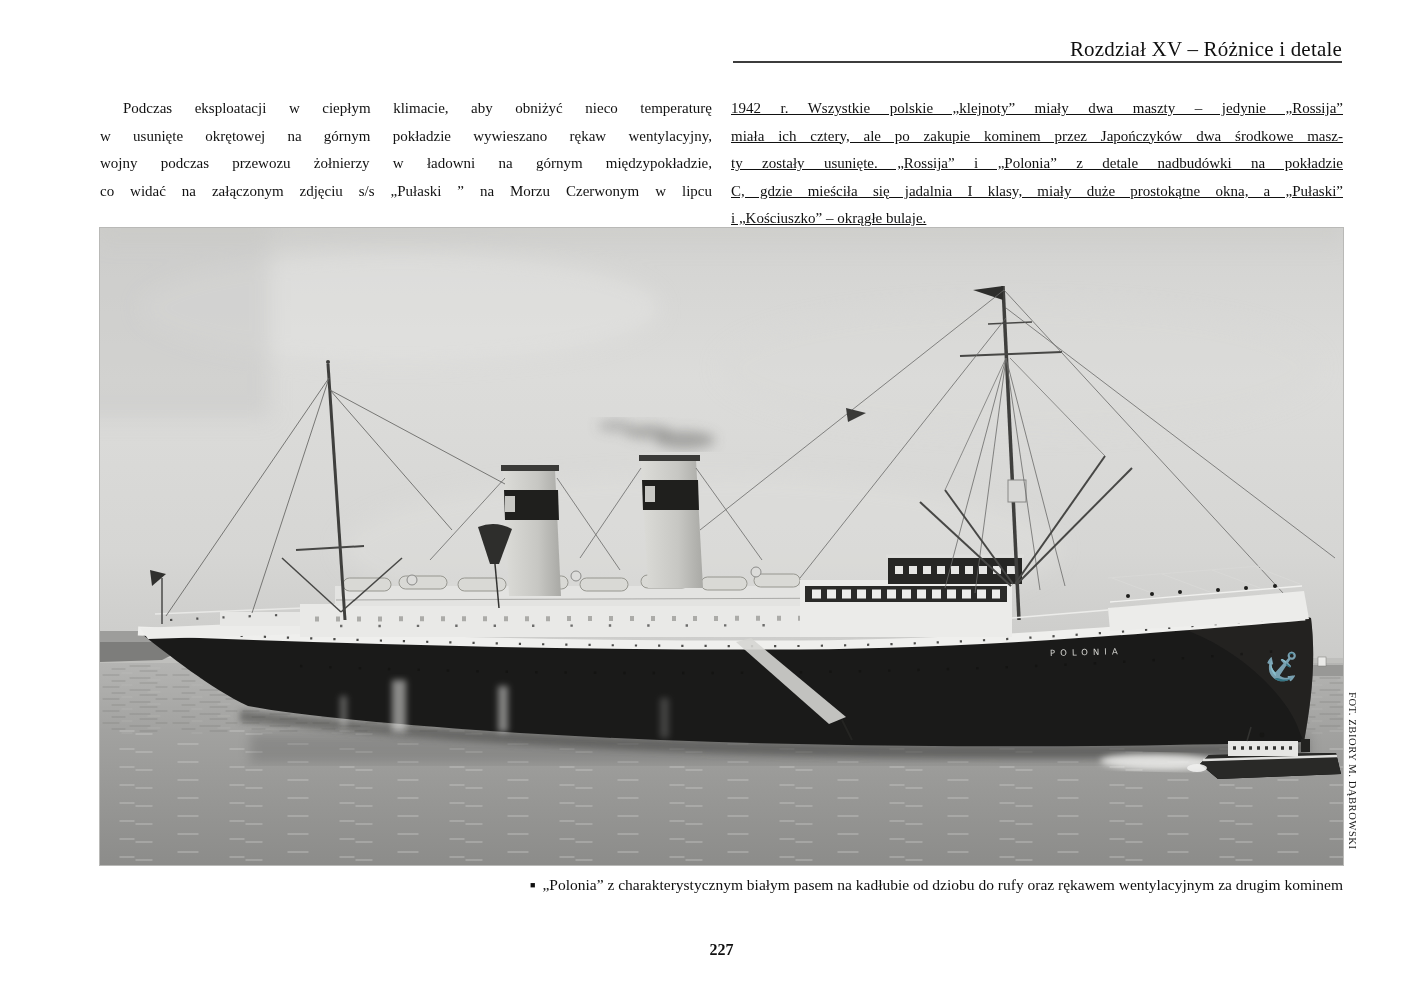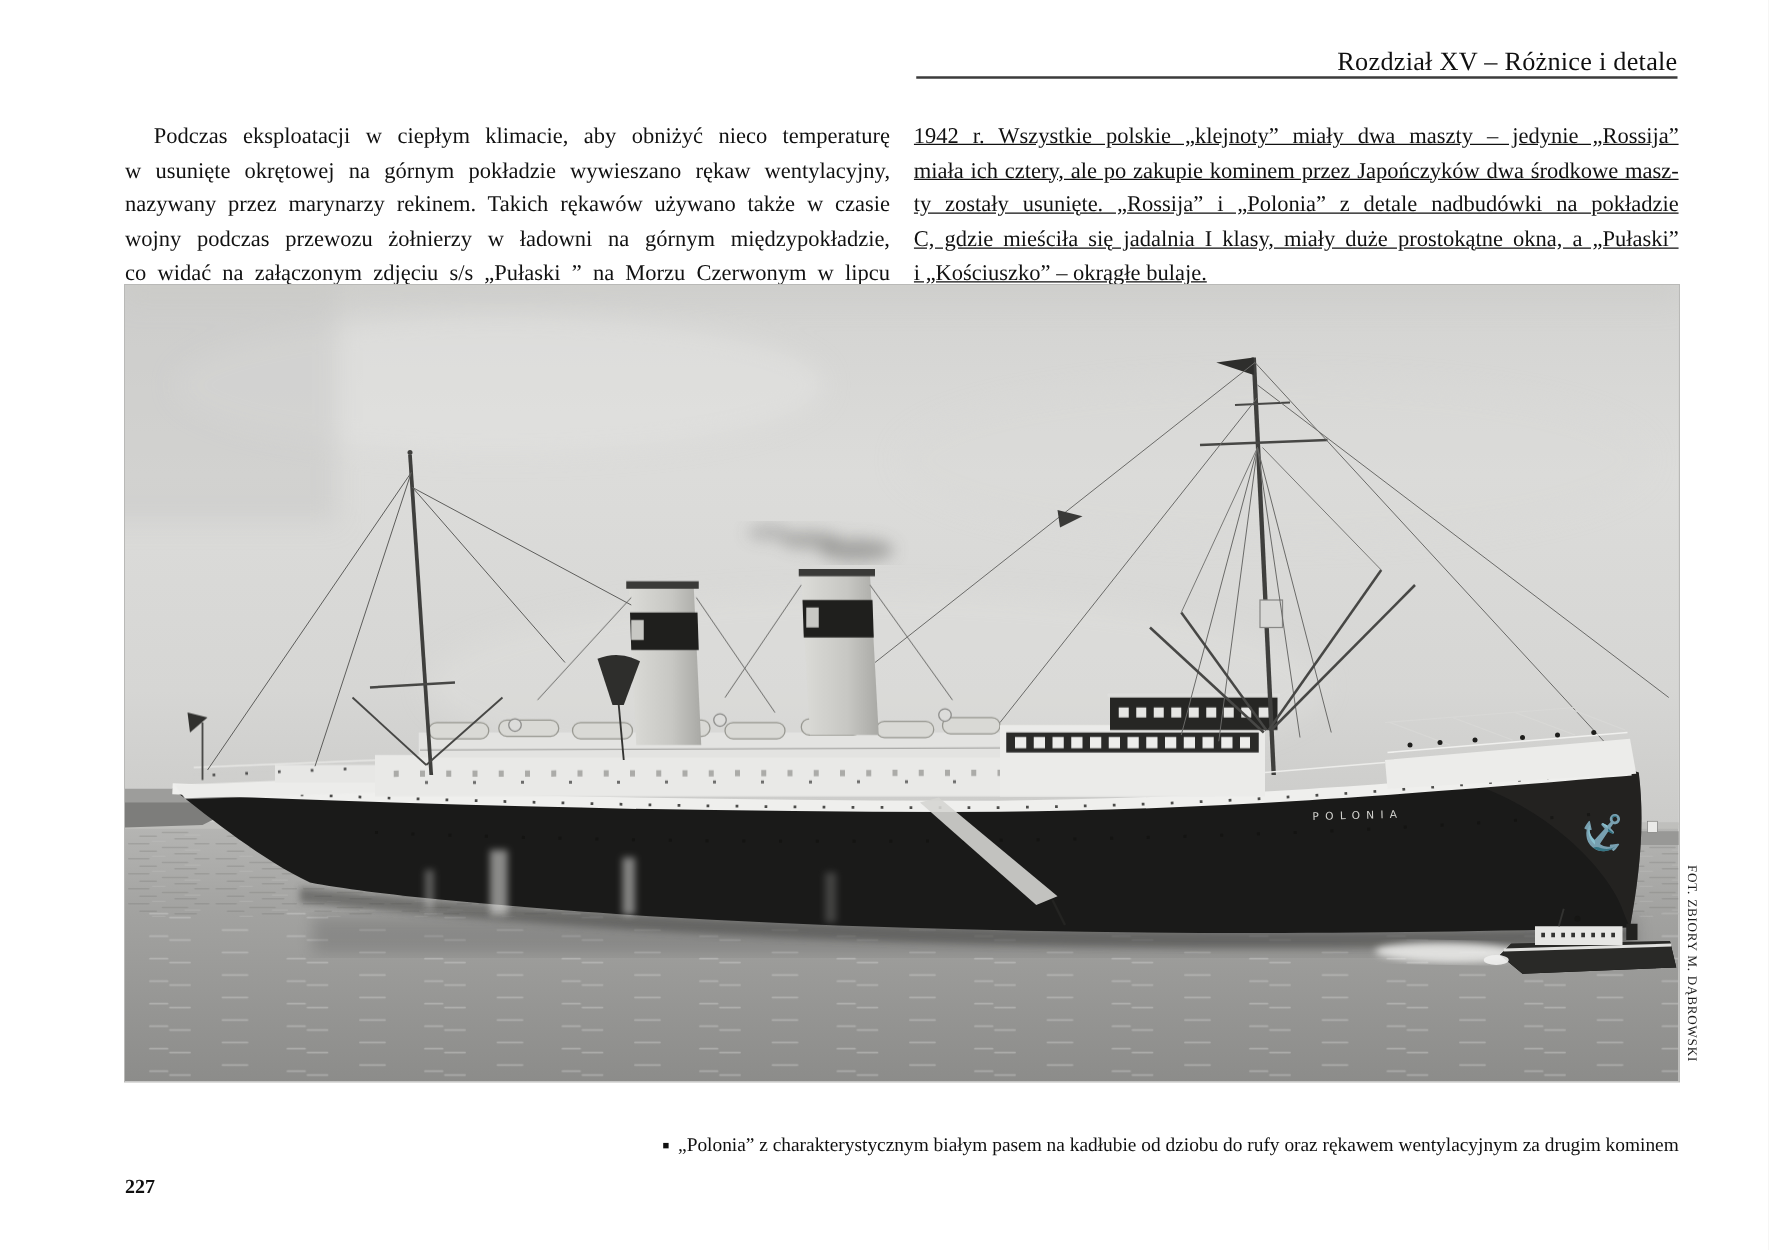--- a/index.html
+++ b/index.html
@@ -8,59 +8,58 @@
     font-family:"Liberation Serif", serif;color:#111;
     -webkit-font-smoothing:antialiased;
   }
   .chapter-title{
     position:absolute;top:37px;left:733px;width:609px;
     text-align:right;font-size:21px;color:#101010;letter-spacing:.2px;
   }
   .chapter-rule{
     position:absolute;top:61px;left:733px;width:609px;height:2px;background:#3c3c3c;
   }
-  .col{position:absolute;top:95px;width:612px;font-size:18px;}
+  .col{position:absolute;top:95px;width:612px;font-size:15px;}
   .col-left{left:100px;}
   .col-right{left:731px;text-decoration:underline;}
   .line{
     margin:0;height:27.6px;line-height:27.6px;overflow:hidden;
     text-align:justify;text-align-last:justify;white-space:normal;
   }
   .line.indent{text-indent:23px;}
   .line.last{text-align-last:left;}
   .photo-frame{
     position:absolute;left:100px;top:228px;width:1243px;height:637px;
     overflow:hidden;outline:1px solid #b9b9b7;background:#d8d8d6;
   }
   .photo-frame svg{display:block;width:1243px;height:637px;}
   .photo-credit{
     position:absolute;left:1347px;top:692px;height:175px;
     writing-mode:vertical-rl;text-orientation:mixed;
     font-size:10.5px;letter-spacing:.6px;color:#1c1c1c;white-space:nowrap;
   }
   .photo-caption{
     position:absolute;left:100px;top:876px;width:1243px;
-    text-align:right;font-size:15.5px;color:#101010;margin-top:32px;
+    text-align:right;font-size:15.5px;color:#101010;
   }
   .photo-caption .bullet{font-size:9px;vertical-align:2px;margin-right:7px;}
   .page-number{
     position:absolute;left:100px;top:941px;width:1243px;
-    text-align:left;font-size:16px;font-weight:bold;color:#101010;
+    text-align:center;font-size:16px;font-weight:bold;color:#101010;
   }
 </style>
 </head>
 <body>
 
 <div class="chapter-title">Rozdział XV – Różnice i detale</div>
 <div class="chapter-rule"></div>
 
 <div class="col col-left">
   <p class="line indent">Podczas eksploatacji w ciepłym klimacie, aby obniżyć nieco temperaturę</p>
   <p class="line">w usunięte okrętowej na górnym pokładzie wywieszano rękaw wentylacyjny,</p>
-  <p class="line">nazywany przez marynarzy rekinem. Takich rękawów używano także w czasie</p>
   <p class="line">wojny podczas przewozu żołnierzy w ładowni na górnym międzypokładzie,</p>
   <p class="line">co widać na załączonym zdjęciu s/s „Pułaski ” na Morzu Czerwonym w lipcu</p>
 </div>
 
 <div class="col col-right">
   <p class="line">1942 r. Wszystkie polskie „klejnoty” miały dwa maszty – jedynie „Rossija”</p>
   <p class="line">miała ich cztery, ale po zakupie kominem przez Japończyków dwa środkowe masz-</p>
   <p class="line">ty zostały usunięte. „Rossija” i „Polonia” z detale nadbudówki na pokładzie</p>
   <p class="line">C, gdzie mieściła się jadalnia I klasy, miały duże prostokątne okna, a „Pułaski”</p>
   <p class="line last">i „Kościuszko” – okrągłe bulaje.</p>

